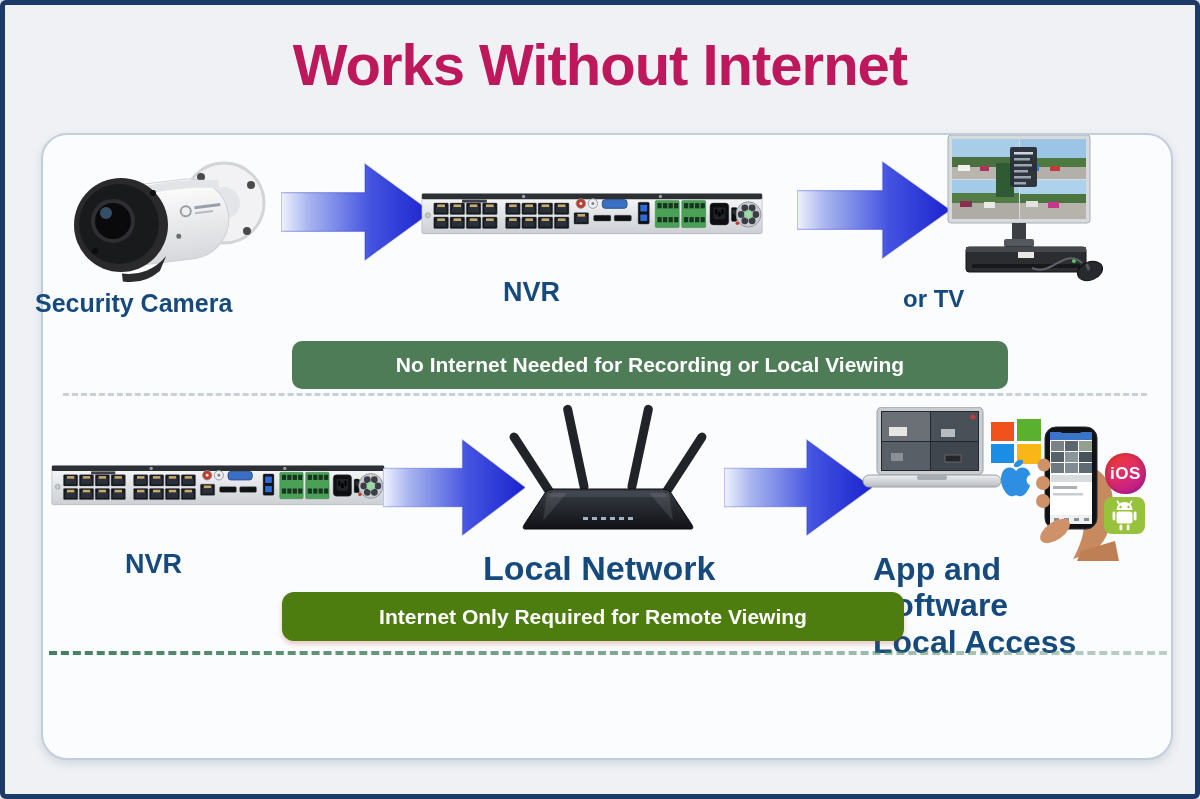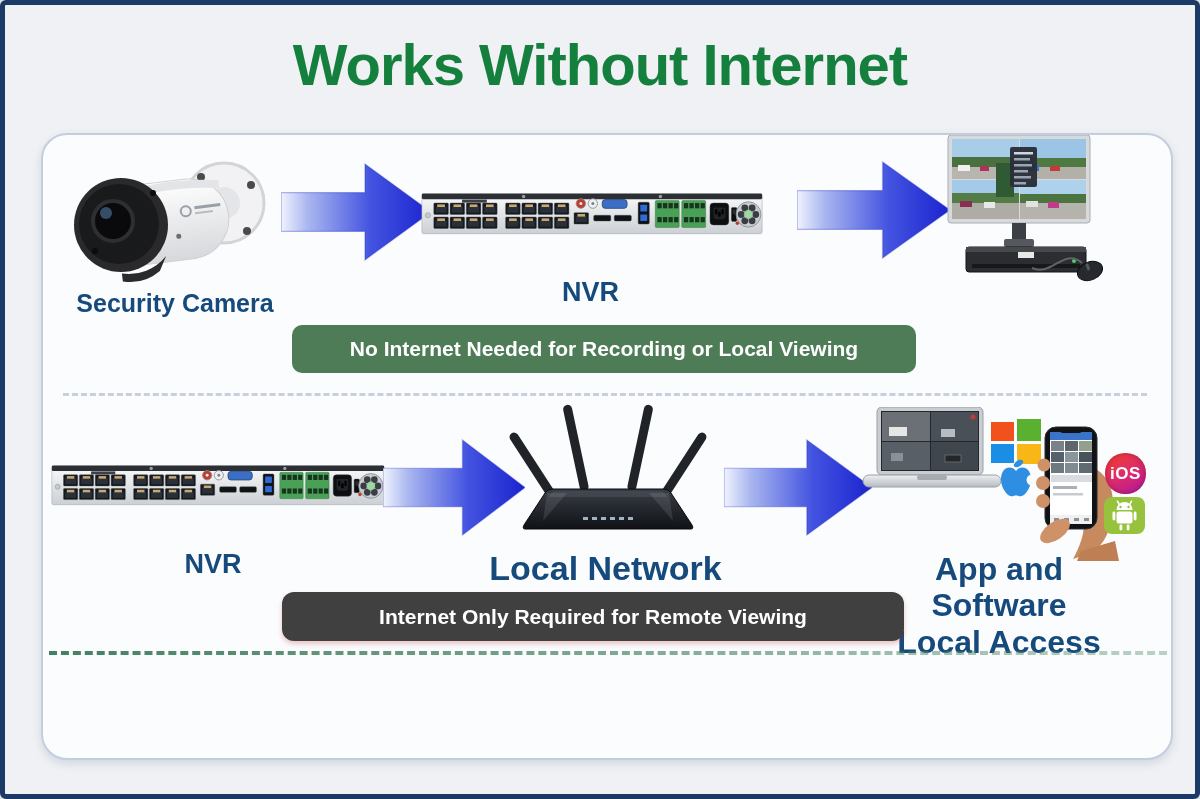--- a/index.html
+++ b/index.html
@@ -3,37 +3,37 @@
 <meta charset="utf-8">
 <style>
   html,body{margin:0;padding:0;background:#dfe2e8;}
   .page{
     position:relative;width:1200px;height:799px;box-sizing:border-box;
     background:#eff1f4;border:5px solid #1b3a66;border-radius:6px;overflow:hidden;
     font-family:"Liberation Sans", sans-serif;
   }
   .title{
     position:absolute;left:0;top:26px;width:100%;margin:0;text-align:center;
-    font-size:58px;font-weight:800;letter-spacing:-1px;color:#15803d;
+    font-size:58px;font-weight:800;letter-spacing:-1px;color:#be185d;
   }
   .card{
     position:absolute;left:36px;top:128px;width:1132px;height:627px;box-sizing:border-box;
     background:#fbfcfe;border:2px solid #c3cedd;border-radius:26px;
     box-shadow:0 4px 8px rgba(110,130,160,.22);
   }
   .abs{position:absolute;}
   .device-label{
-    position:absolute;color:#164a7c;font-weight:bold;text-align:center;line-height:1.14;
+    position:absolute;color:#164a7c;font-weight:bold;text-align:left;line-height:1.14;
   }
   .banner{
     position:absolute;display:flex;align-items:center;justify-content:center;
     color:#ffffff;font-weight:bold;font-size:21px;text-align:center;
   }
-  .banner-green{left:287px;top:320px;width:624px;height:48px;background:#4d7c57;border-radius:10px;}
-  .banner-red{left:277px;top:587px;width:622px;height:49px;background:#404040;border-radius:12px;box-shadow:0 3px 5px rgba(180,40,30,.25);}
+  .banner-green{left:287px;top:336px;width:716px;height:48px;background:#4d7c57;border-radius:10px;}
+  .banner-red{left:277px;top:587px;width:622px;height:49px;background:#4d7c0f;border-radius:12px;box-shadow:0 3px 5px rgba(180,40,30,.25);}
   .divider-gray{position:absolute;left:58px;top:388px;width:1084px;height:0;border-top:3px dashed #c8d0dc;}
   .divider-green{
     position:absolute;left:44px;top:646px;width:1118px;height:0;border-top:4px dashed #44805f;
     -webkit-mask-image:linear-gradient(90deg,#000 0%,rgba(0,0,0,.65) 55%,rgba(0,0,0,.35) 100%);
     mask-image:linear-gradient(90deg,#000 0%,rgba(0,0,0,.65) 55%,rgba(0,0,0,.35) 100%);
   }
   svg{display:block;}
   .badge-ios{
     position:absolute;left:1100px;top:448px;width:41px;height:41px;border-radius:20px;
     background:linear-gradient(150deg,#f43b2e 5%,#e02e63 45%,#b5179e 100%);
@@ -235,20 +235,21 @@
     <rect x="40" y="129" width="108" height="4" fill="#17181a"></rect>
     <circle cx="142" cy="126" r="2" fill="#4fd06a"></circle>
     <path d="M150 128 C 132 112, 120 142, 100 133" stroke="#606468" stroke-width="2" fill="none"></path>
     <g transform="rotate(-22 158 136)">
       <ellipse cx="158" cy="136" rx="13" ry="9" fill="#26292d" stroke="#0c0d0e"></ellipse>
       <rect x="156" y="128" width="3" height="7" rx="1.5" fill="#55595e"></rect>
     </g>
   </svg>
 
   <div class="device-label" style="left:898px;top:280px;width:245px;font-size:24px">
+    <span style="display:block">or TV</span>
   </div>
 
   <div class="banner banner-green">No Internet Needed for Recording or Local Viewing</div>
 
   <div class="divider-gray"></div>
 
   <svg class="abs" style="left:46px;top:457px" width="334" height="47" viewBox="0 0 800 110" preserveAspectRatio="none">
     <use href="#nvrArt"></use>
   </svg>
 

